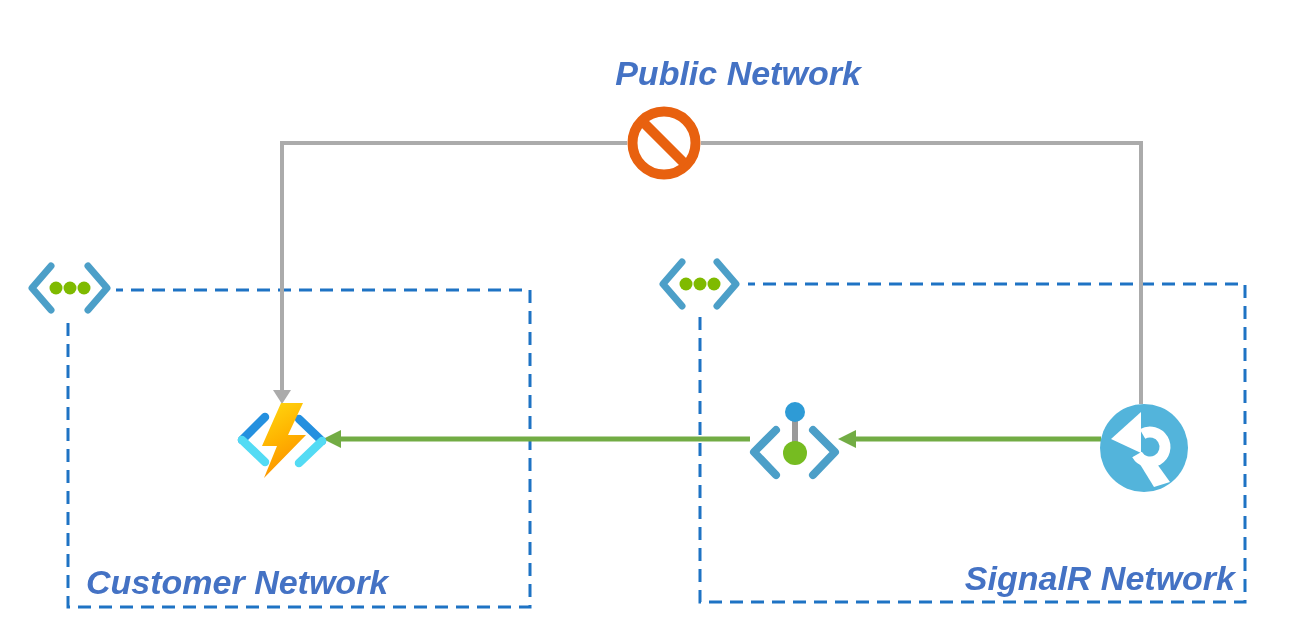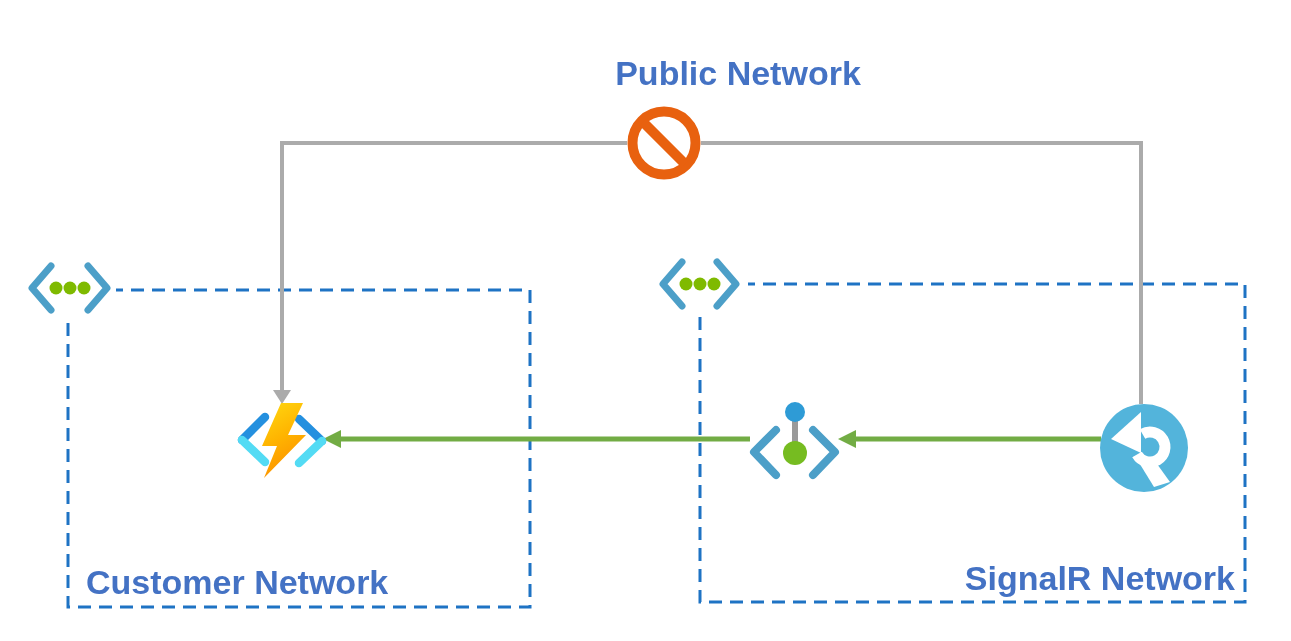--- a/index.html
+++ b/index.html
@@ -3,20 +3,21 @@
 <meta charset="utf-8">
 <style>
   html, body { margin: 0; padding: 0; background: #ffffff; }
   .canvas {
     position: relative;
     width: 1291px;
     height: 641px;
     background: #ffffff;
     font-family: "Liberation Sans", sans-serif;
     overflow: hidden;
+    font-style: italic;
   }
   svg { display: block; }
   .net-label {
     font-family: "Liberation Sans", sans-serif;
     font-size: 34px;
     font-weight: 700;
     fill: #4472C4;
   }
 </style>
 </head>

